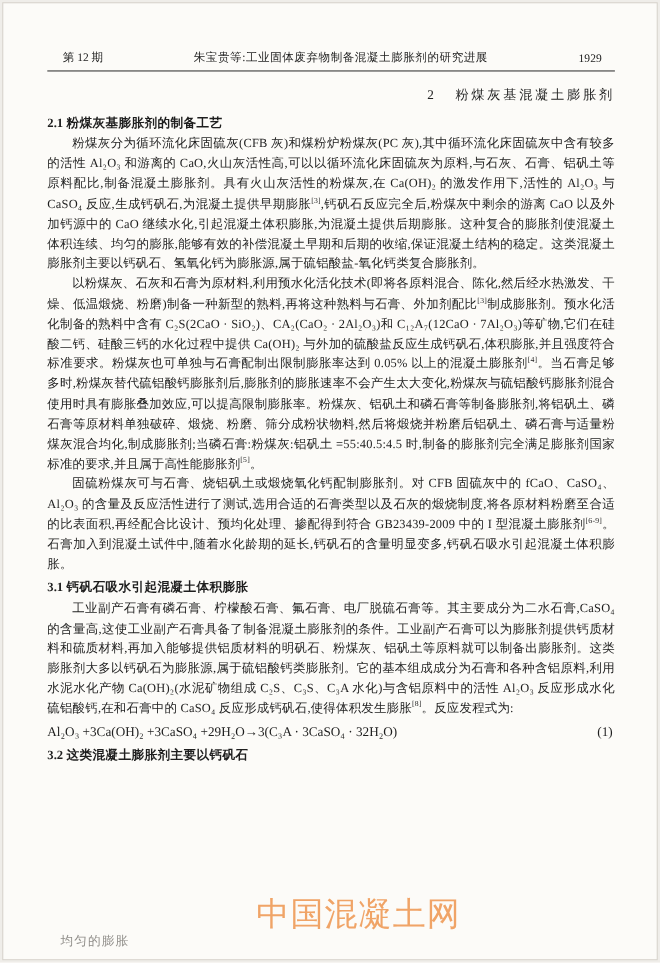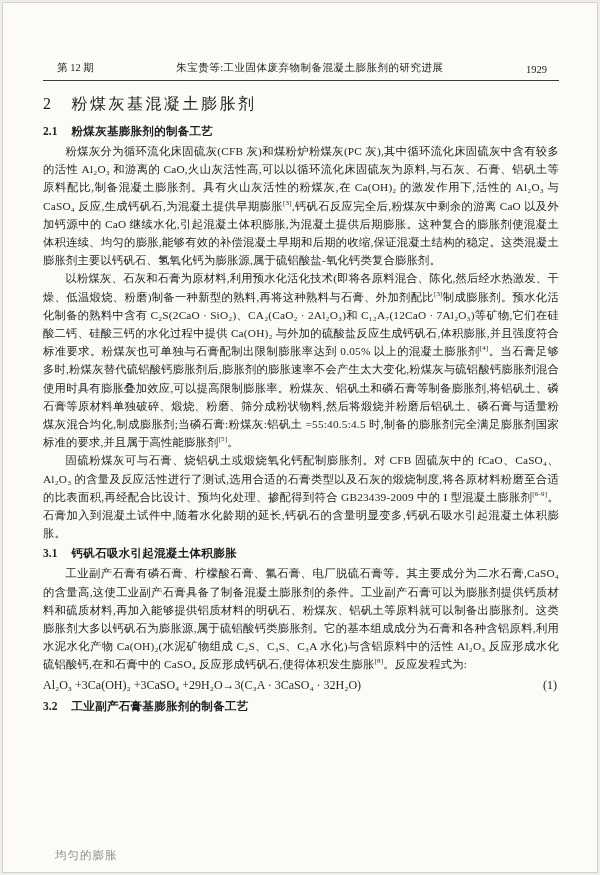--- a/index.html
+++ b/index.html
@@ -8,21 +8,21 @@
     background:#efede9;
     font-family:"Liberation Serif","DejaVu Serif",serif;
     position:relative;overflow:hidden;
   }
   .page{
     position:absolute;inset:2px;
     background:#fcfbf8;
     border:1px solid #d6d2cb;
   }
   .content{
-    position:absolute;left:40px;right:38px;top:58px;
+    position:absolute;left:40px;right:38px;top:42px;
     color:#1e1e1e;
   }
   .running-header{
     display:flex;justify-content:space-between;align-items:flex-end;
     font-size:10.5px;
     padding:0 12px 5px 14px;
     border-bottom:1.2px solid #3a3a3a;
   }
   .running-header .rh-title{letter-spacing:.5px}
   .body-flow{margin-top:9px}
@@ -30,32 +30,33 @@
     margin:0;
     font-size:11.3px;
     line-height:18.2px;
     text-align:justify;
     text-indent:2em;
     letter-spacing:.2px;
   }
   sup{font-size:7px;line-height:0}
   h2.sec{
     margin:13px 0 9px 0;
-    font-size:16px;
+    font-size:12px;
     font-weight:500;
     letter-spacing:2.5px;
+    text-align:right;
   }
   h2.sec .sec-num{margin-right:14px;letter-spacing:0}
   h3.subsec{
     margin:4px 0 3px 0;
     font-size:11.5px;
     font-weight:bold;
     letter-spacing:.3px;
   }
-  h3.subsec .subsec-num{margin-right:11px;letter-spacing:0}
+  h3.subsec .subsec-num{letter-spacing:0}
   .equation-row{
     position:relative;
     text-align:left;
     font-size:12px;
     line-height:19px;
     margin:2px 0 3px 0;
   }
   .equation-row .eq-number{
     position:absolute;right:2px;top:0;
   }
@@ -115,22 +116,23 @@
 
       <p class="para">工业副产石膏有磷石膏、柠檬酸石膏、氟石膏、电厂脱硫石膏等。其主要成分为二水石膏,CaSO₄ 的含量高,这使工业副产石膏具备了制备混凝土膨胀剂的条件。工业副产石膏可以为膨胀剂提供钙质材料和硫质材料,再加入能够提供铝质材料的明矾石、粉煤灰、铝矾土等原料就可以制备出膨胀剂。这类膨胀剂大多以钙矾石为膨胀源,属于硫铝酸钙类膨胀剂。它的基本组成成分为石膏和各种含铝原料,利用水泥水化产物 Ca(OH)₂(水泥矿物组成 C₂S、C₃S、C₃A 水化)与含铝原料中的活性 Al₂O₃ 反应形成水化硫铝酸钙,在和石膏中的 CaSO₄ 反应形成钙矾石,使得体积发生膨胀<sup>[8]</sup>。反应发程式为:</p>
 
       <div class="equation-row">
         <span class="eq-formula">Al₂O₃ +3Ca(OH)₂ +3CaSO₄ +29H₂O→3(C₃A · 3CaSO₄ · 32H₂O)</span>
         <span class="eq-number">(1)</span>
       </div>
 
       <h3 class="subsec">
         <span class="subsec-num">3.2</span>
-        <span class="subsec-title">工业副产石膏基膨胀剂的制备工艺</span>
+        <span class="subsec-title">这类混凝土膨胀剂主要以钙矾石</span>
       </h3>
 
     </div>
   </div>
 
+  <div class="watermark">中国混凝土网</div>
 
   <div class="wanfang">均匀的膨胀</div>
 
 </div>
 
 </body></html>

